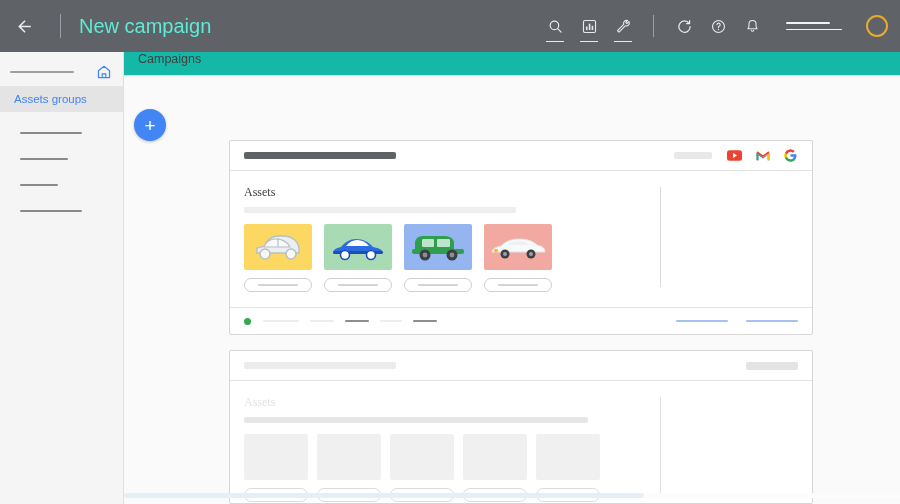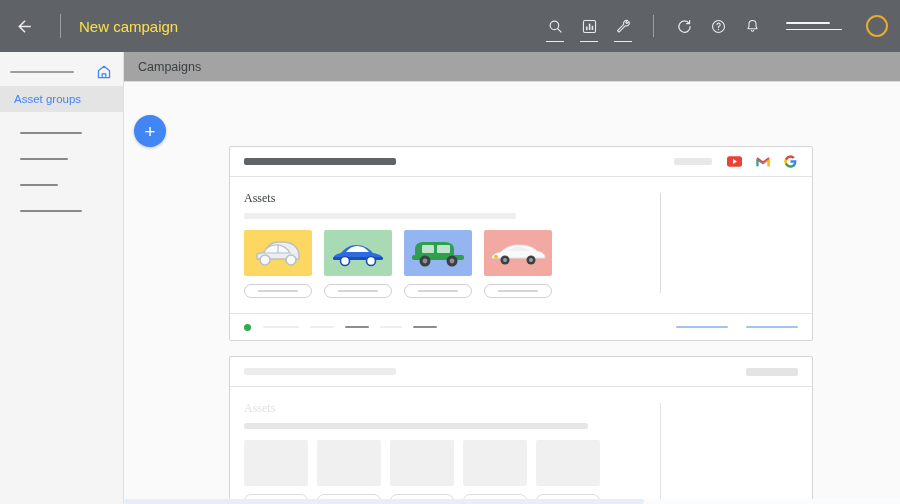--- a/index.html
+++ b/index.html
@@ -15,21 +15,21 @@
     position: absolute; left: 0; top: 0;
     width: 900px; height: 52px;
     background: #5f6368;
     display: flex; align-items: center;
   }
   .back-btn { width: 36px; height: 36px; margin-left: 6px; display:flex; align-items:center; justify-content:center; cursor:pointer; }
   .brand { display: flex; align-items: center; margin-left: 8px; }
   .ads-logo { width: 26px; height: 26px; margin-right: 10px; }
   .brand-title { color: #ffffff; font-size: 17px; letter-spacing: .1px; }
   .vdiv { width: 1px; height: 24px; background: #9aa0a6; margin: 0 18px; }
-  .page-title { color: #fde047; font-size: 15px; }
+  .page-title { color: #5eead4; font-size: 20px; }
   .appbar-spacer { flex: 1 1 auto; }
   .appbar-icons { display: flex; align-items: center; gap: 14px; padding-right: 12px; }
   .ic { width: 20px; height: 20px; display:flex; align-items:center; justify-content:center; cursor: pointer; position: relative; }
   .ic.underlined::after {
     content: ""; position: absolute; left: 1px; right: 1px; bottom: -6px;
     height: 1px; background: #e8eaed;
   }
   .appbar-div { width: 1px; height: 22px; background: #9aa0a6; margin: 0 6px; }
   .acct-lines { display: flex; flex-direction: column; gap: 5px; margin-left: 10px; margin-right: 10px; }
   .acct-line { height: 1.5px; background: #f1f3f4; border-radius: 1px; }
@@ -60,23 +60,23 @@
   .nav-item { height: 26px; display: flex; align-items: center; padding-left: 20px; cursor: pointer; }
   .nav-item .nav-ph-line { background: #8a8a8a; }
 
   
   .content {
     position: absolute; left: 124px; top: 52px;
     width: 776px; height: 452px;
     background: #fafafa;
   }
   .tabbar {
-    height: 30px; background: #a3a3a3;
+    height: 24px; background: #14b8a6;
     border-bottom: 1px solid #dcdcdc;
-    display: flex; align-items: center; padding-left: 14px;
+    display: flex; align-items: flex-start; padding-left: 14px;
   }
   .tab-label { font-size: 12.5px; color: #3c4043; cursor: pointer; }
 
   .scroll-area { position: relative; height: 422px; background: #fafafa; }
 
   .fab {
     position: absolute; left: 10px; top: 33px;
     width: 32px; height: 32px; border-radius: 50%;
     background: #4285f4; color: #fff;
     display: flex; align-items: center; justify-content: center;
@@ -231,21 +231,21 @@
 
   <div class="nav-top">
     <div class="nav-ph-line" style="width:64px"></div>
     <svg class="home-icon" viewBox="0 0 24 24">
       <path d="M12 4.4 4.6 10.2v9.2h14.8v-9.2z" fill="none" stroke="#4285f4" stroke-width="1.7" stroke-linejoin="round"></path>
       <path d="M9.6 19.4v-4.8h4.8v4.8" fill="none" stroke="#4285f4" stroke-width="1.6"></path>
     </svg>
   </div>
 
   <div class="nav-active">
-    <span class="nav-active-label">Asset groups</span>
+    <span class="nav-active-label">Assets groups</span>
   </div>
 
   <div style="margin-top:8px">
     <div class="nav-item">
       <div class="nav-ph-line" style="width:62px"></div>
     </div>
     <div class="nav-item">
       <div class="nav-ph-line" style="width:48px"></div>
     </div>
     <div class="nav-item">

